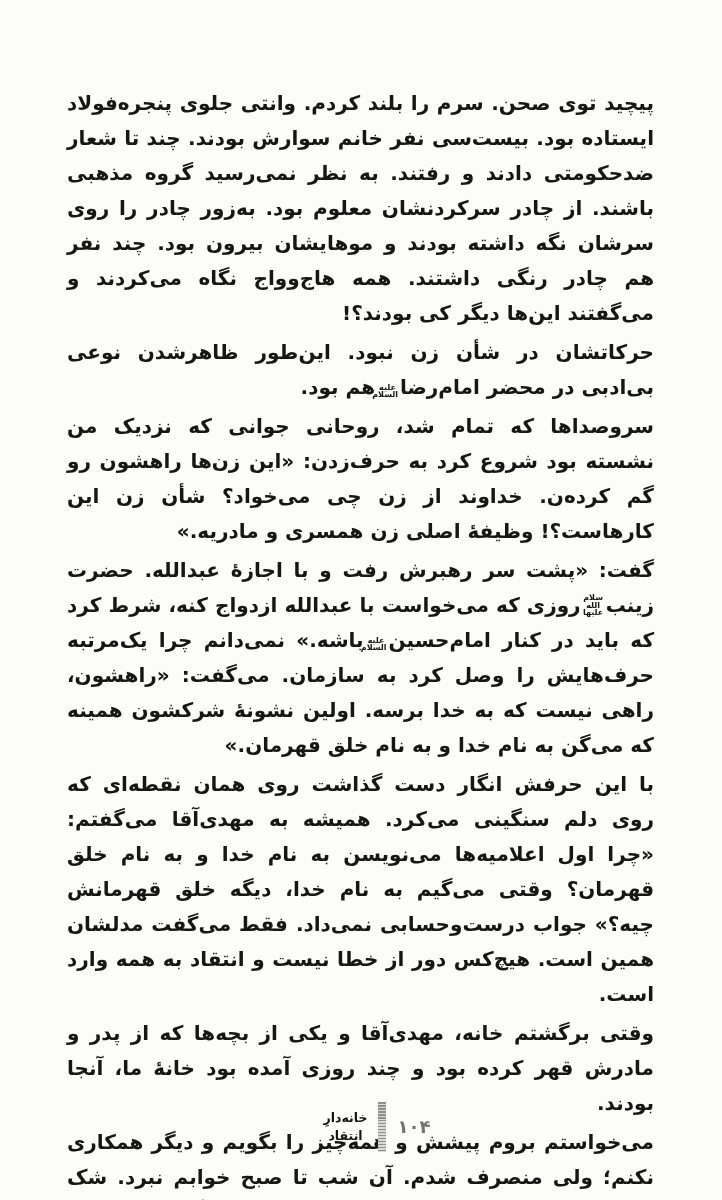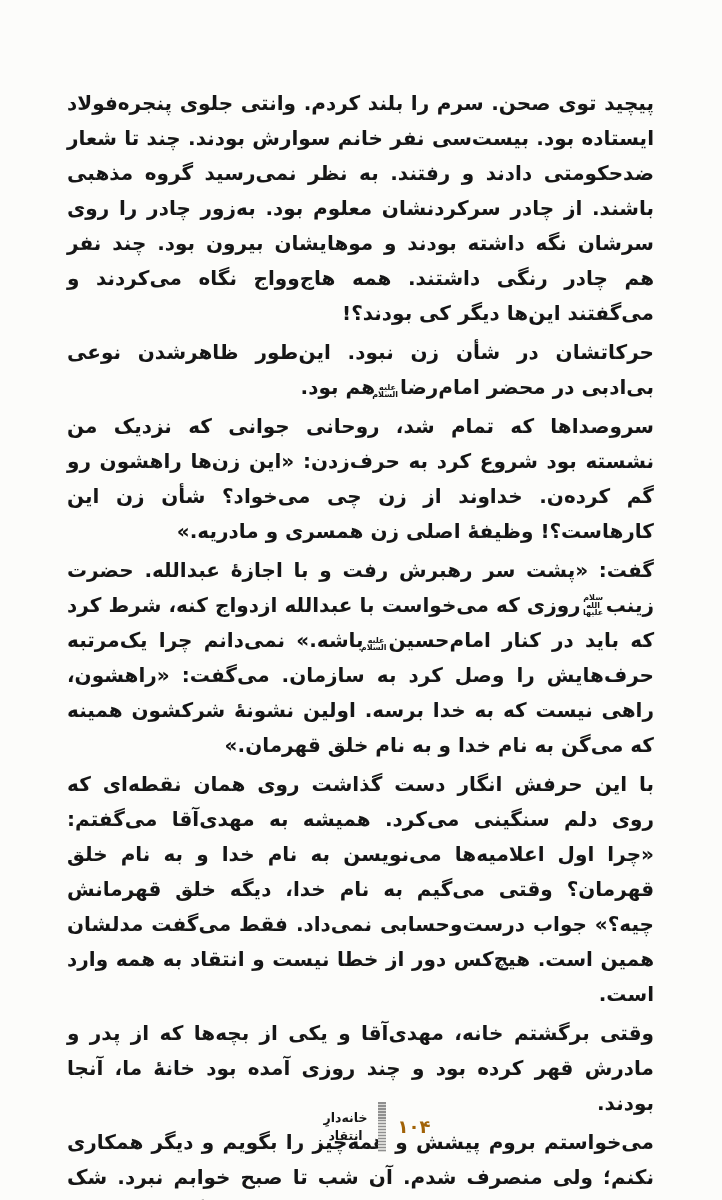--- a/index.html
+++ b/index.html
@@ -59,21 +59,21 @@
   .footer-inner {
     display: flex;
     direction: rtl;
     align-items: center;
     gap: 11px;
     transform: translateX(16px); 
   }
   .page-num {
     font-size: 18px;
     font-weight: 700;
-    color: #a16207;
+    color: #737373;
     line-height: 50px;
   }
   .divider {
     display: inline-block;
     width: 8px;
     height: 50px;
     background: repeating-linear-gradient(
       180deg,
       #8f8f8f 0px, #8f8f8f 1.5px,
       #d9d9d6 1.5px, #d9d9d6 3px

